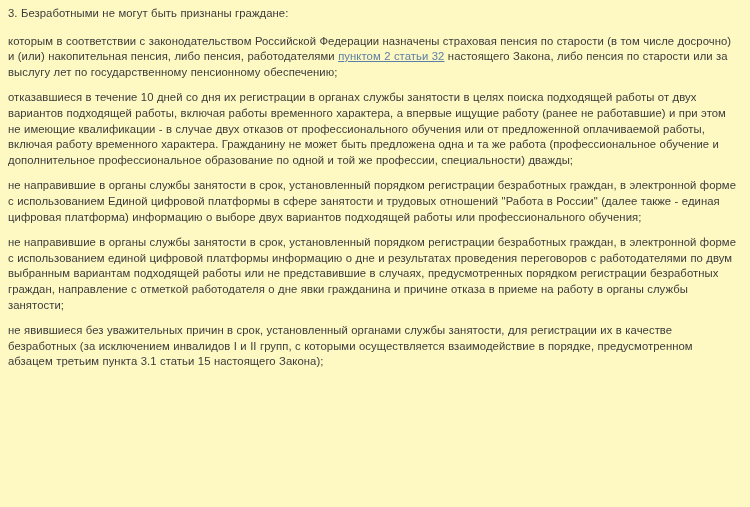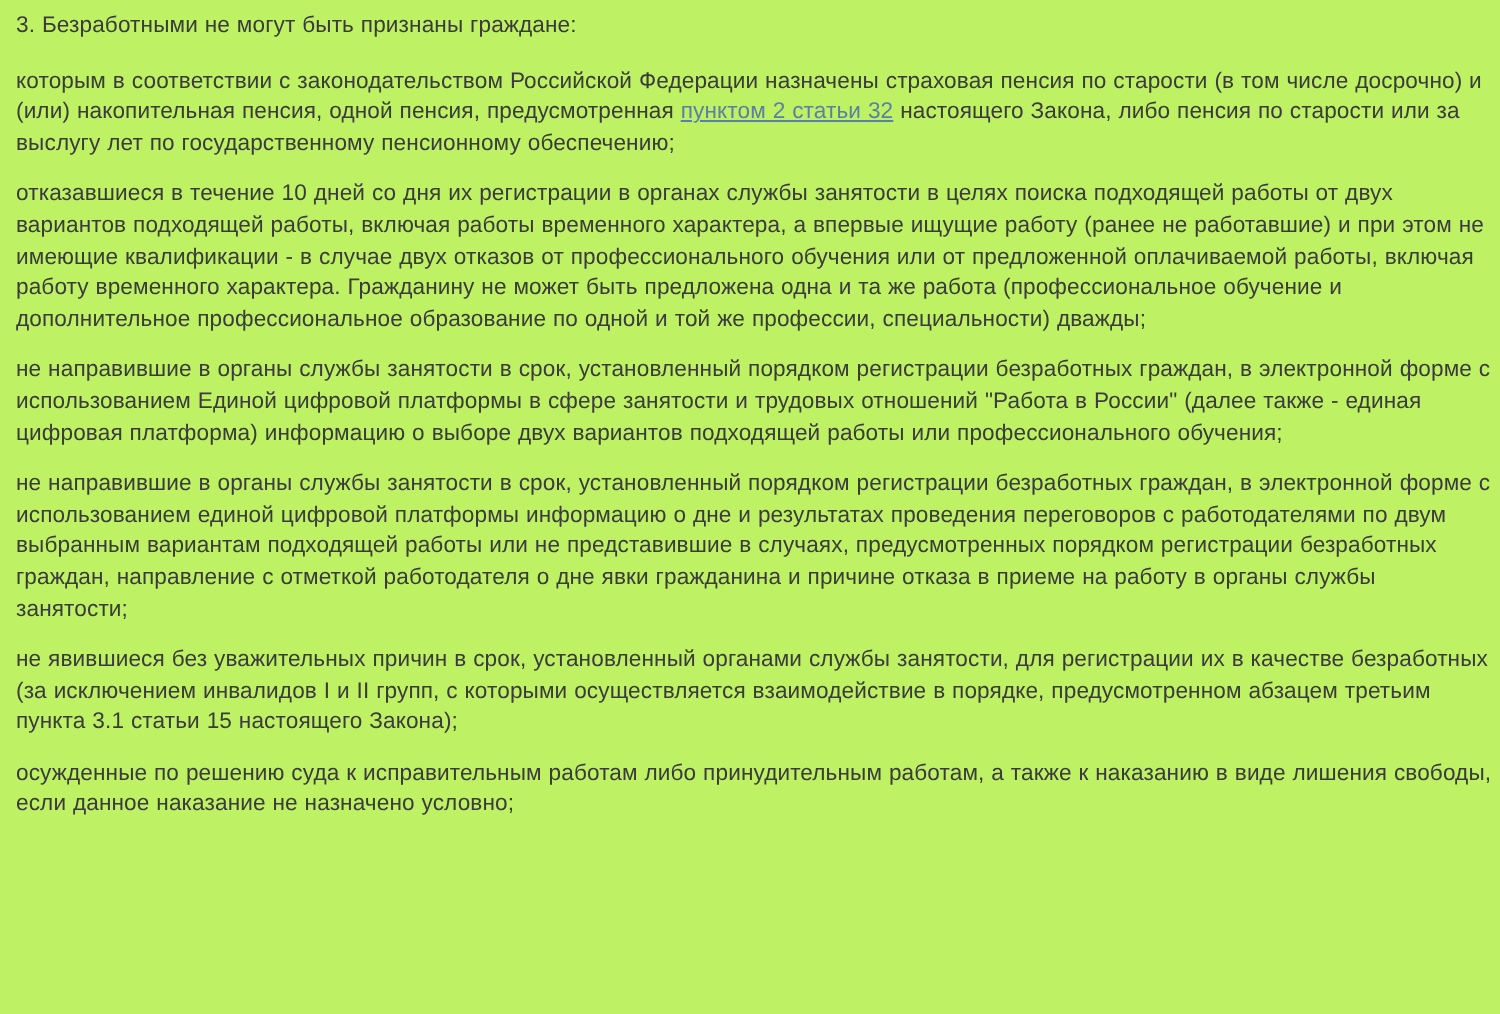--- a/index.html
+++ b/index.html
@@ -12,22 +12,22 @@
     height: 507px;
     background: #ffffff;
     font-family: "Liberation Sans", "DejaVu Sans", sans-serif;
     color: #3b3b3b;
     overflow: hidden;
   }
   .document {
     box-sizing: border-box;
     width: 750px;
     height: 507px;
-    padding: 6px 4px 0 8px;
-    background: #bef264;
+    padding: 6px 14px 0 8px;
+    background: #fef9c3;
   }
   .para {
     margin: 0 0 10px 0;
     padding: 0;
     font-size: 11.3px;
     line-height: 15.6px;
     color: #3b3b3b;
     text-align: left;
     letter-spacing: 0.005em;
     word-spacing: 0.02em;
@@ -45,27 +45,26 @@
   }
 </style>
 </head>
 <body>
 
 <div class="document">
 
   <p class="para para-first">3. Безработными не могут быть признаны граждане:</p>
 
 
-  <p class="para"><span>которым в соответствии с законодательством Российской Федерации назначены страховая пенсия по старости (в том числе досрочно) и (или) накопительная пенсия, одной пенсия, предусмотренная </span><a class="doclink" href="#">пунктом 2 статьи 32</a><span> настоящего Закона, либо пенсия по старости или за выслугу лет по государственному пенсионному обеспечению;</span></p>
+  <p class="para"><span>которым в соответствии с законодательством Российской Федерации назначены страховая пенсия по старости (в том числе досрочно) и (или) накопительная пенсия, либо пенсия, работодателями </span><a class="doclink" href="#">пунктом 2 статьи 32</a><span> настоящего Закона, либо пенсия по старости или за выслугу лет по государственному пенсионному обеспечению;</span></p>
 
   <p class="para">отказавшиеся в течение 10 дней со дня их регистрации в органах службы занятости в целях поиска подходящей работы от двух вариантов подходящей работы, включая работы временного характера, а впервые ищущие работу (ранее не работавшие) и при этом не имеющие квалификации - в случае двух отказов от профессионального обучения или от предложенной оплачиваемой работы, включая работу временного характера. Гражданину не может быть предложена одна и та же работа (профессиональное обучение и дополнительное профессиональное образование по одной и той же профессии, специальности) дважды;</p>
 
   <p class="para">не направившие в органы службы занятости в срок, установленный порядком регистрации безработных граждан, в электронной форме с использованием Единой цифровой платформы в сфере занятости и трудовых отношений "Работа в России" (далее также - единая цифровая платформа) информацию о выборе двух вариантов подходящей работы или профессионального обучения;</p>
 
   <p class="para">не направившие в органы службы занятости в срок, установленный порядком регистрации безработных граждан, в электронной форме с использованием единой цифровой платформы информацию о дне и результатах проведения переговоров с работодателями по двум выбранным вариантам подходящей работы или не представившие в случаях, предусмотренных порядком регистрации безработных граждан, направление с отметкой работодателя о дне явки гражданина и причине отказа в приеме на работу в органы службы занятости;</p>
 
   <p class="para">не явившиеся без уважительных причин в срок, установленный органами службы занятости, для регистрации их в качестве безработных (за исключением инвалидов I и II групп, с которыми осуществляется взаимодействие в порядке, предусмотренном абзацем третьим пункта 3.1 статьи 15 настоящего Закона);</p>
 
-  <p class="para">осужденные по решению суда к исправительным работам либо принудительным работам, а также к наказанию в виде лишения свободы, если данное наказание не назначено условно;</p>
 
 
 
 </div>
 
 </body></html>

